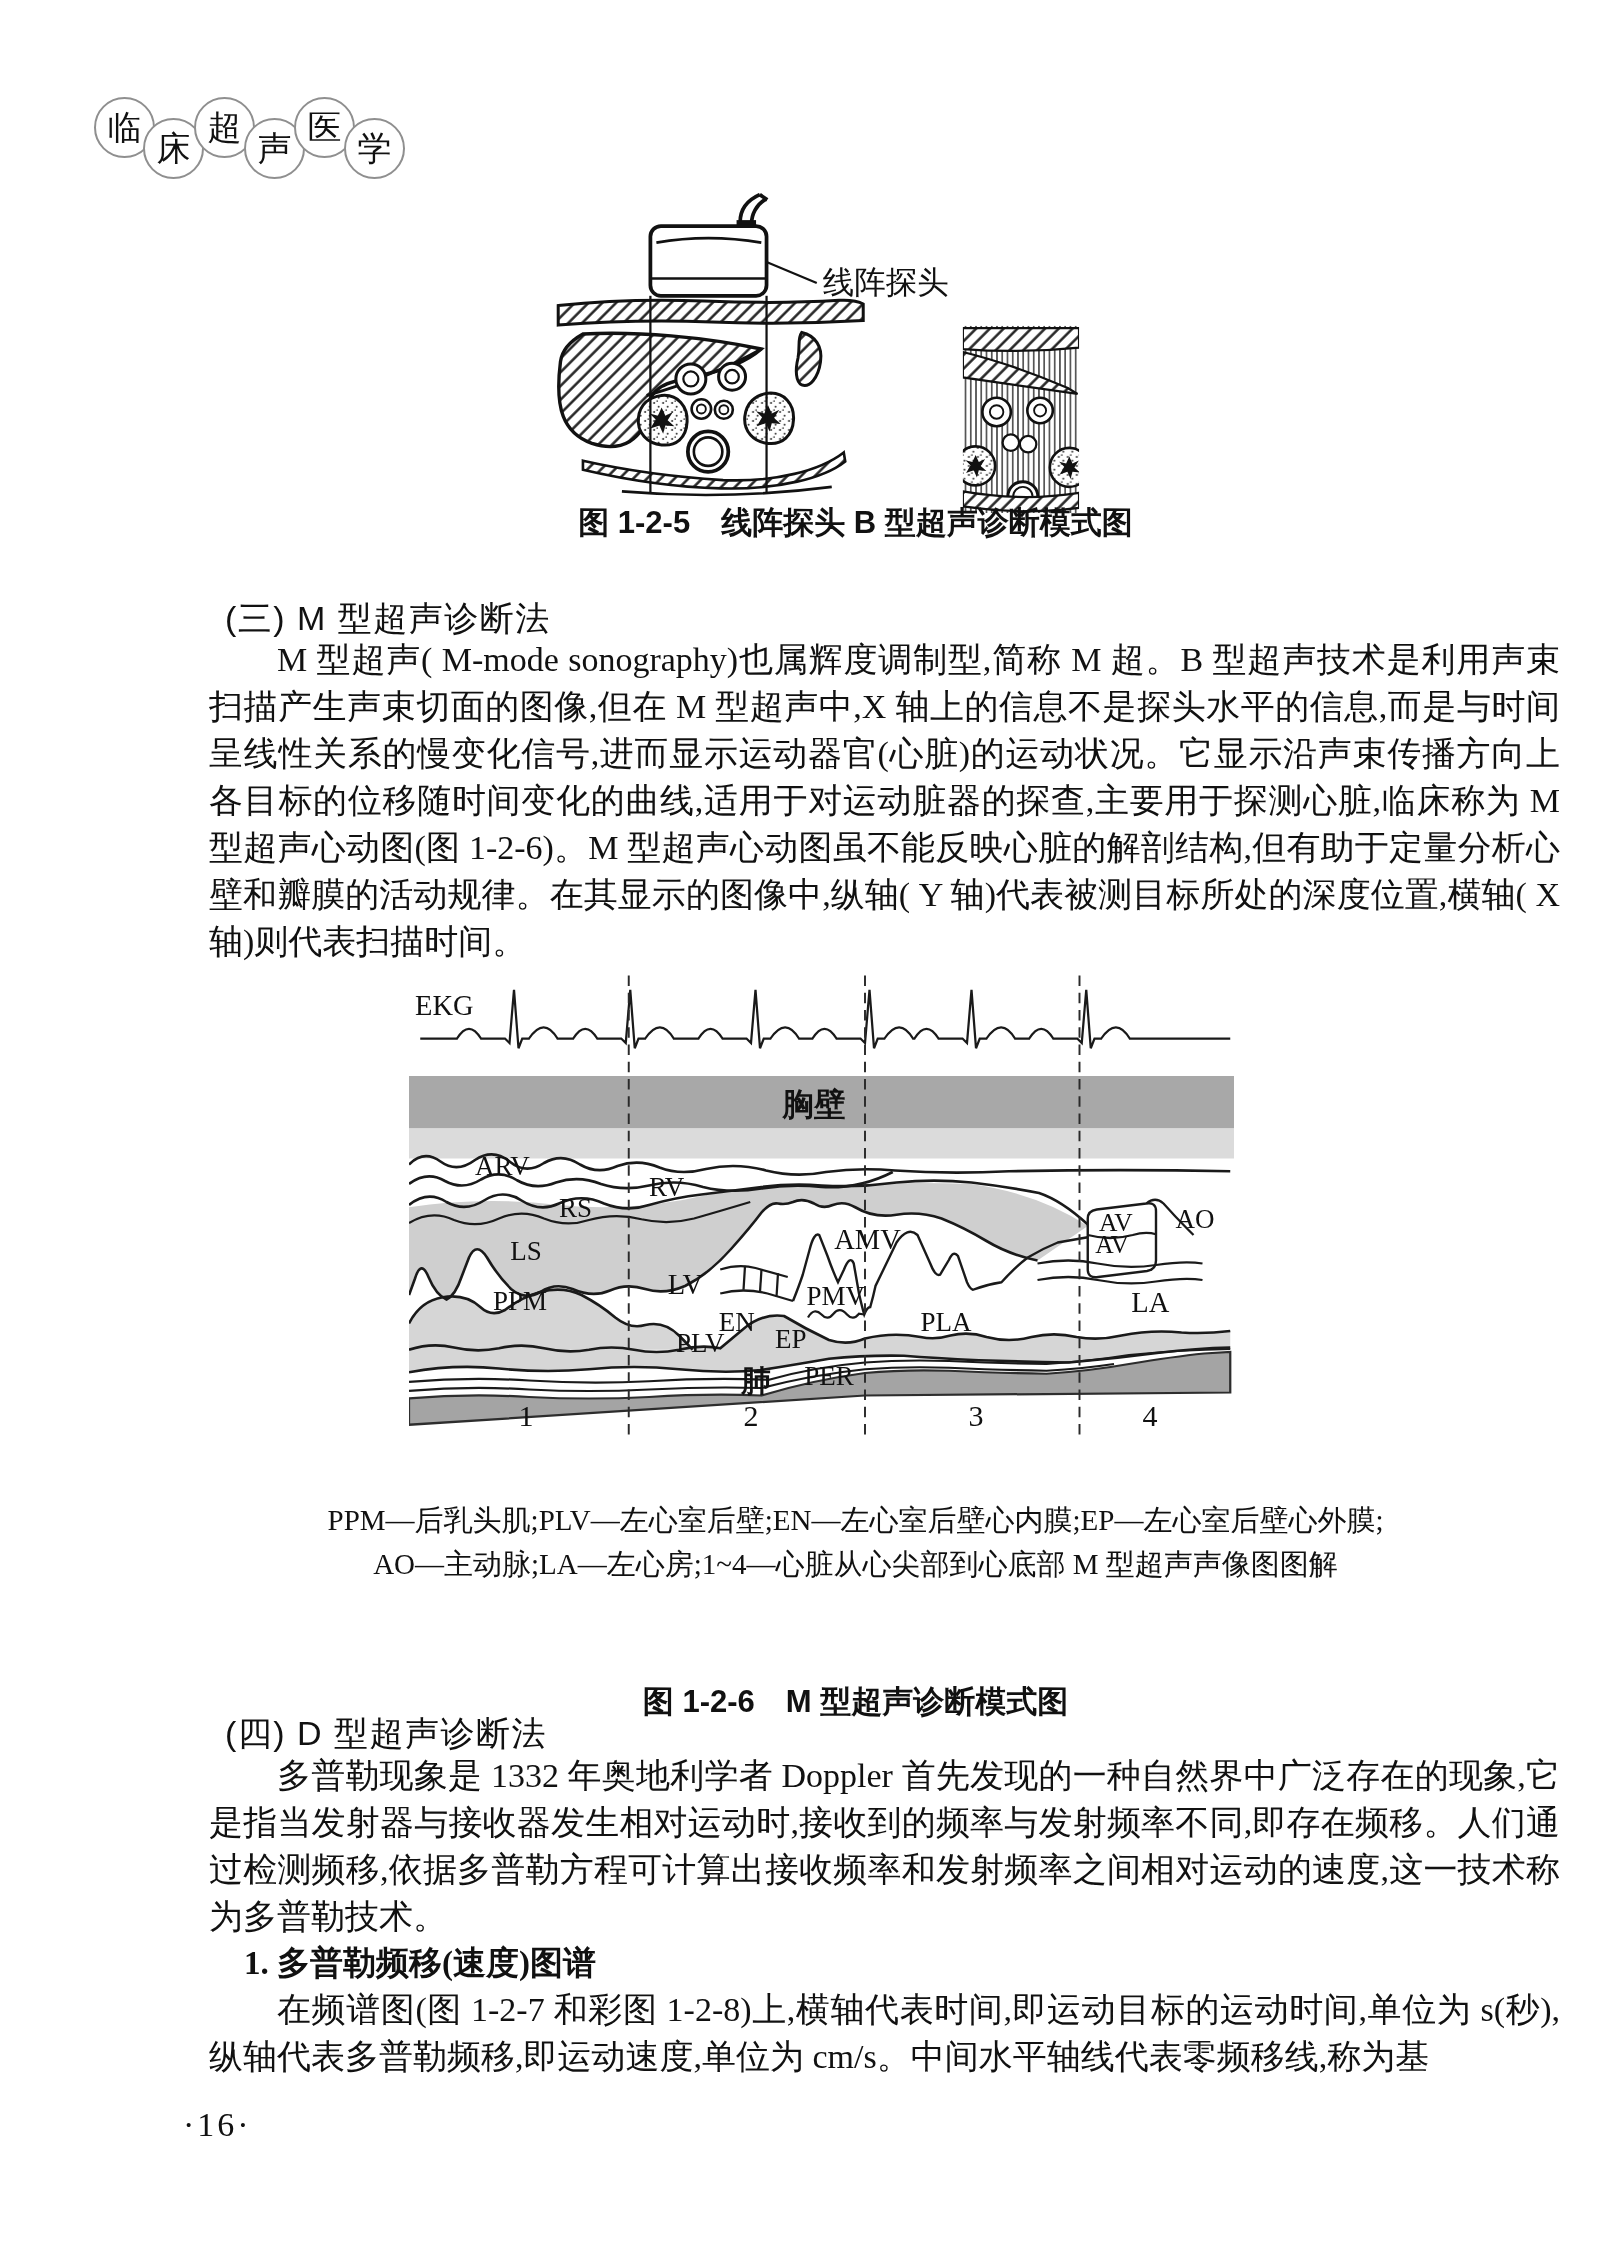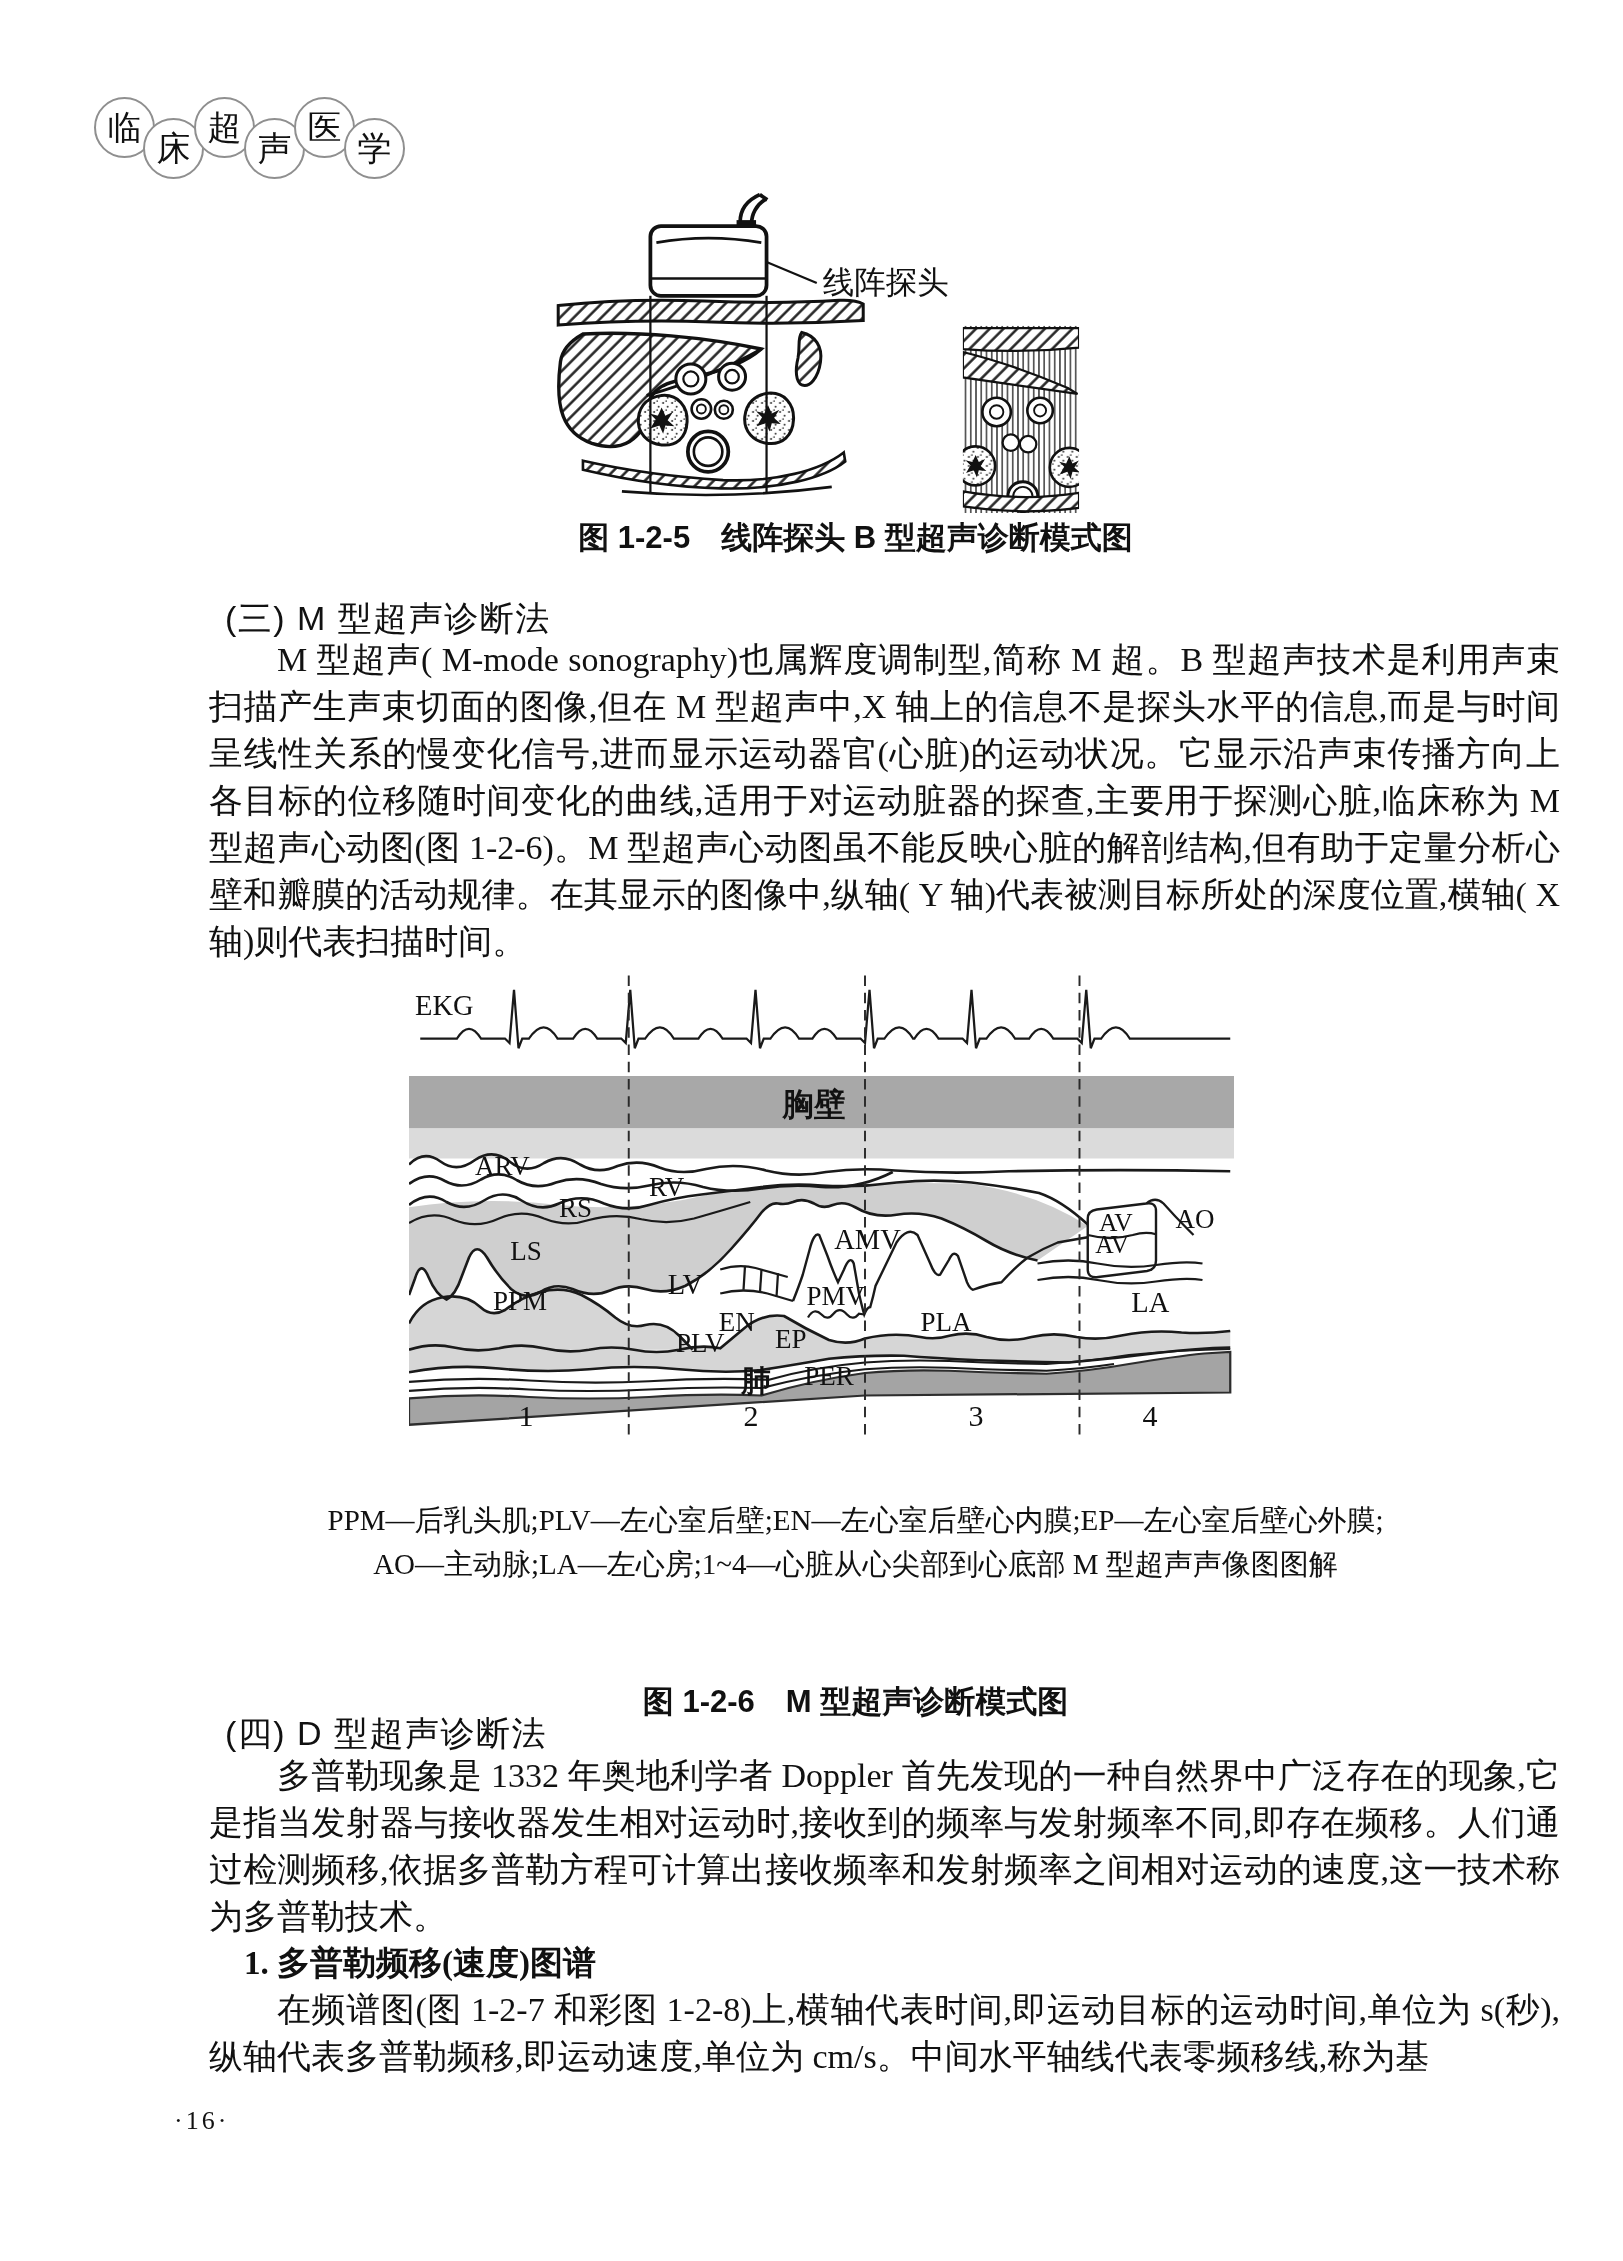--- a/index.html
+++ b/index.html
@@ -14,21 +14,21 @@
   
   .h-sec{position:absolute;left:225px;font-family:"Liberation Sans","DejaVu Sans",sans-serif;
     font-weight:normal;font-size:34px;letter-spacing:1.5px;}
   .para{position:absolute;left:180px;width:1351px;font-size:34px;line-height:47px;
     text-align:justify;text-indent:2em;letter-spacing:0px;margin-left:29px;}
   .caption{position:absolute;left:180px;width:1351px;text-align:center;
     font-family:"Liberation Sans","DejaVu Sans",sans-serif;font-weight:bold;font-size:31px;}
   .legend{position:absolute;left:180px;width:1351px;text-align:center;
     font-size:29px;line-height:44px;}
   .subhead{position:absolute;left:244px;font-size:33px;font-weight:600;text-align:right;}
-  .pageno{position:absolute;left:174px;top:2106px;font-size:26px;letter-spacing:3px;}
+  .pageno{position:absolute;left:183px;top:2106px;font-size:34px;letter-spacing:3px;}
   svg{position:absolute;}
   svg text{font-family:"Liberation Serif","DejaVu Serif",serif;fill:#111;}
 </style>
 </head>
 <body>
 
 <div class="logo">
   <span class="lchar" style="left:0;top:0">临</span>
   <span class="lchar" style="left:49px;top:21px">床</span>
   <span class="lchar" style="left:100px;top:0">超</span>
@@ -128,21 +128,21 @@
     <circle cx="612" cy="364" r="26" fill="url(#stip)" stroke="#111" stroke-width="3.5"></circle>
     <use href="#star6" transform="translate(612,364) scale(0.85)" fill="#111"></use>
     <circle cx="737" cy="366" r="26" fill="url(#stip)" stroke="#111" stroke-width="3.5"></circle>
     <use href="#star6" transform="translate(737,366) scale(0.85)" fill="#111"></use>
     <circle cx="675" cy="405" r="20" fill="#fff" stroke="#111" stroke-width="4"></circle>
       <circle cx="675" cy="405" r="13" fill="#fff" stroke="#111" stroke-width="2.5"></circle>
     <path d="M595,398 Q675,412 750,400 L750,420 Q675,430 595,418 Z" fill="url(#hatch)" stroke="#111" stroke-width="3"></path>
   </g>
 </svg>
 
-<div class="caption" style="top:517px">图 1-2-5　线阵探头 B 型超声诊断模式图</div>
+<div class="caption" style="top:502px">图 1-2-5　线阵探头 B 型超声诊断模式图</div>
 
 <div class="h-sec" style="top:596px">(三) M 型超声诊断法</div>
 <div class="para" style="top:636px">M 型超声( M-mode sonography)也属辉度调制型,简称 M 超。B 型超声技术是利用声束扫描产生声束切面的图像,但在 M 型超声中,X 轴上的信息不是探头水平的信息,而是与时间呈线性关系的慢变化信号,进而显示运动器官(心脏)的运动状况。它显示沿声束传播方向上各目标的位移随时间变化的曲线,适用于对运动脏器的探查,主要用于探测心脏,临床称为 M 型超声心动图(图 1-2-6)。M 型超声心动图虽不能反映心脏的解剖结构,但有助于定量分析心壁和瓣膜的活动规律。在其显示的图像中,纵轴( Y 轴)代表被测目标所处的深度位置,横轴( X 轴)则代表扫描时间。</div>
 
 <svg class="abs" style="left:409px;top:971px" width="825" height="480" viewBox="0 0 1100 640">
 
   <rect x="0" y="140" width="1100" height="70" fill="#a8a8a8"></rect>
   <rect x="0" y="210" width="1100" height="40" fill="#dbdbdb"></rect>
 
   <path fill="#cfcfcf" d="M0,315 Q100,300 200,312 Q300,322 400,298 Q470,288 550,287 Q650,280 750,284 Q840,297 905,340 L838,386 Q800,378 770,360 Q740,342 710,330 Q680,320 650,325 Q620,330 595,315 Q580,306 565,312 Q552,318 540,310 Q525,302 512,308 Q502,312 492,310 Q482,308 470,322 Q455,342 430,370 Q400,404 368,420 Q340,432 315,424 Q290,416 268,426 Q245,436 218,424 Q195,415 175,428 Q155,440 136,424 Q118,406 104,382 Q90,360 80,382 L70,408 Q62,432 50,438 Q36,432 26,408 Q16,384 8,410 L0,432 Z"></path>

